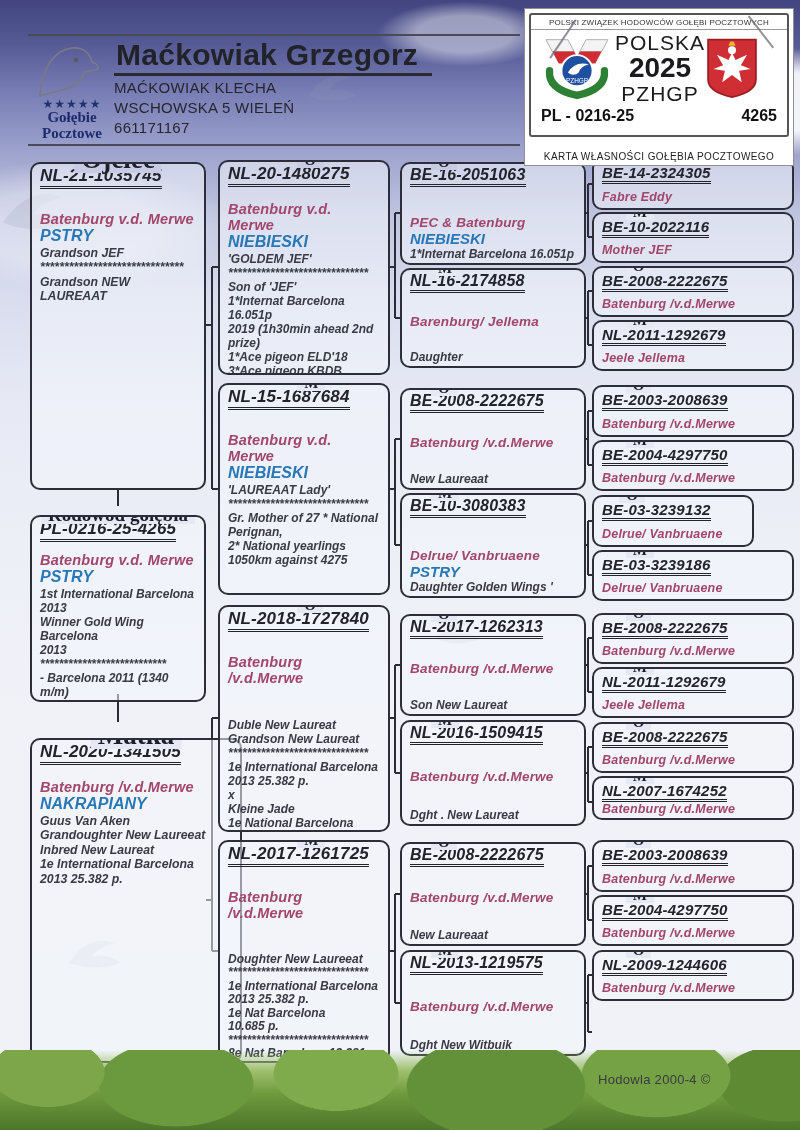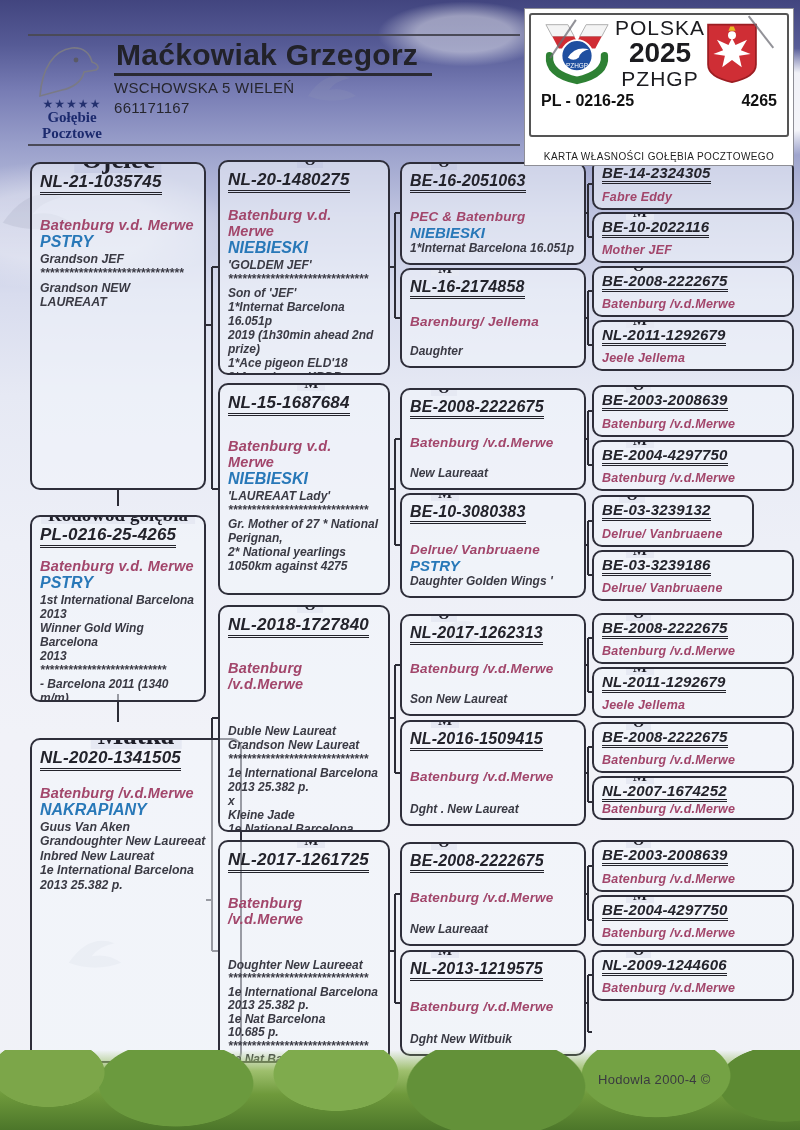--- a/index.html
+++ b/index.html
@@ -43,21 +43,21 @@
     color:#222; letter-spacing:.4px; white-space:nowrap; }
   .pen-mark { position:absolute; width:2px; background:#6d6d76; opacity:.75; z-index:7; }
   .pen1 { left:562px; top:16px; height:46px; transform:rotate(34deg); }
   .pen2 { left:760px; top:12px; height:40px; transform:rotate(-38deg); }
   
   .dove { position:absolute; opacity:.16; z-index:1; }
   
   .connectors { position:absolute; left:0; top:0; z-index:2; }
   
   .pbox { position:absolute; border:2px solid #2e2e3a; border-radius:10px;
-    background:rgba(243,245,252,.55); padding:8px 8px; overflow:hidden; z-index:3; }
+    background:rgba(243,245,252,.55); padding:2px 8px; overflow:hidden; z-index:3; }
   .box-label { position:absolute; font-family:"Liberation Serif", serif; font-weight:bold;
     color:#1e1e28; background:#e6e9f3; padding:0 7px; line-height:1; white-space:nowrap; z-index:4; }
   .sex-label { top:-9px; font-size:15px; left:16%; }
   .c2 .sex-label { left:46%; }
   .big-label { left:50%; transform:translateX(-50%); }
   .dk { background:#c7cce4; }
   .ring { display:inline-block; font-size:17px; font-weight:bold; font-style:italic; color:#23232b;
     border-bottom:3px double #23232b; letter-spacing:.2px; white-space:nowrap; }
   .breeder { font-size:14.5px; font-weight:bold; font-style:italic; color:#a2466b; letter-spacing:.2px; }
   .colorname { font-size:16px; font-weight:bold; font-style:italic; color:#2878b8; }
@@ -119,26 +119,28 @@
       <path d="M8 56 C10 28 22 10 40 8 C52 7 58 14 60 22 C66 24 68 28 64 30 L52 32 C50 42 40 48 30 50 Z" fill="none" stroke="#7a7a85" stroke-width="1.6"></path>
       <circle cx="44" cy="20" r="2.4" fill="#5a5a66"></circle>
     </svg>
     <div class="stars">★★★★★</div>
     <div class="lname">Gołębie</div>
     <div class="lname">Pocztowe</div>
   </div>
 
   <div class="owner">
     <div class="title">Maćkowiak Grzegorz</div>
+    <div class="line">MAĆKOWIAK KLECHA</div>
     <div class="line">WSCHOWSKA 5 WIELEŃ</div>
     <div class="line">661171167</div>
   </div>
 
   <div class="badge">
     <div class="badge-inner">
+      <div class="fed">POLSKI ZWIĄZEK HODOWCÓW GOŁĘBI POCZTOWYCH</div>
       <div class="badge-mid">
         <svg width="76" height="64" viewBox="0 0 80 70">
           <polygon points="6,4 30,4 37,17 13,17" fill="#f4f4f4" stroke="#aaa" stroke-width="1"></polygon>
           <polygon points="13,17 37,17 44,30 20,30" fill="#d02c33"></polygon>
           <polygon points="74,4 50,4 43,17 67,17" fill="#f4f4f4" stroke="#aaa" stroke-width="1"></polygon>
           <polygon points="67,17 43,17 36,30 60,30" fill="#d02c33"></polygon>
           <path d="M10 38 Q8 58 40 65 Q72 58 70 38" fill="none" stroke="#2e8134" stroke-width="8" stroke-linecap="round"></path>
           <circle cx="40" cy="38" r="17" fill="#1f4fa0" stroke="#fff" stroke-width="2"></circle>
           <path d="M30 40 Q38 27 53 31 Q44 33 42 40 Q36 45 30 40" fill="#fff"></path>
           <text x="40" y="51" font-size="7" fill="#fff" text-anchor="middle" font-family="Liberation Sans, sans-serif">PZHGP</text>

